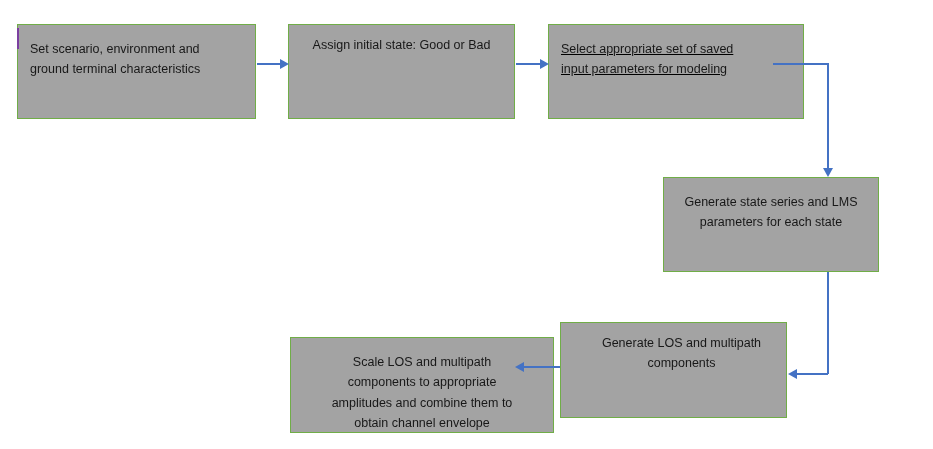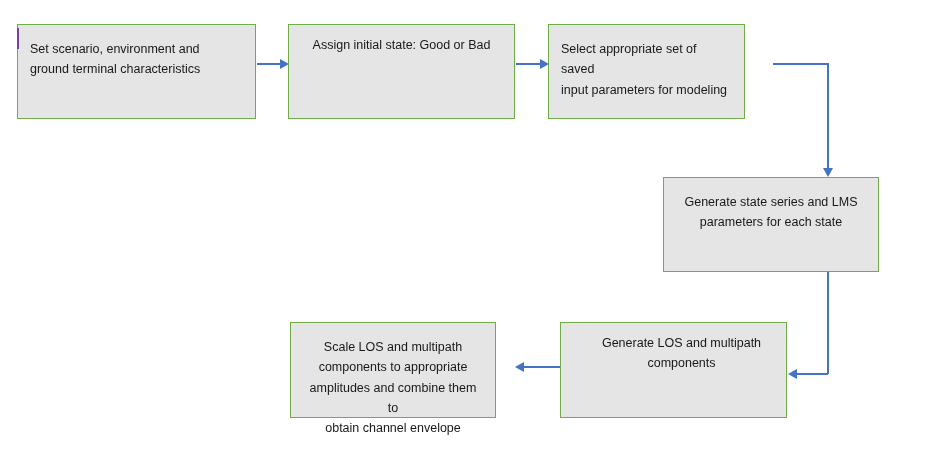--- a/index.html
+++ b/index.html
@@ -11,21 +11,21 @@
     position: relative;
     width: 933px;
     height: 449px;
     background: #ffffff;
     overflow: hidden;
     font-family: "Liberation Sans", sans-serif;
   }
   .node {
     position: absolute;
     box-sizing: border-box;
-    background: #e5e5e5;
+    background: #a3a3a3;
     border: 1px solid #70AD47;
     display: flex;
     padding: 14px 12px 10px 12px;
   }
   .node .node-text {
     font-size: 12.5px;
     line-height: 1.62;
     color: #181818;
     width: 100%;
     white-space: pre-line;
@@ -80,31 +80,31 @@
   <div class="node align-left vtop" style="left:17px; top:24px; width:239px; height:95px;">
     <span class="node-text">Set scenario, environment and
 ground terminal characteristics</span>
   </div>
   <div class="caret-mark" style="left:17px; top:28px; height:21px;"></div>
 
   <div class="node align-center vcenter" style="left:288px; top:24px; width:227px; height:95px;">
     <span class="node-text">Assign initial state: Good or Bad</span>
   </div>
 
-  <div class="node align-left vtop" style="left:548px; top:24px; width:197px; height:95px;">
+  <div class="node align-left vtop" style="left:548px; top:24px; width:256px; height:95px;text-decoration:underline;">
     <span class="node-text">Select appropriate set of saved
 input parameters for modeling</span>
   </div>
 
   <div class="node align-center vtop" style="left:663px; top:177px; width:216px; height:95px;">
     <span class="node-text">Generate state series and LMS
 parameters for each state</span>
   </div>
 
-  <div class="node align-center vtop" style="left:290px; top:322px; width:206px; height:96px;">
+  <div class="node align-center vtop" style="left:290px; top:337px; width:264px; height:96px;">
     <span class="node-text">Scale LOS and multipath
 components to appropriate
 amplitudes and combine them to
 obtain channel envelope</span>
   </div>
 
   <div class="node align-center vcenter" style="left:560px; top:322px; width:227px; height:96px;padding-left:28px;">
     <span class="node-text">Generate LOS and multipath
 components</span>
   </div>

